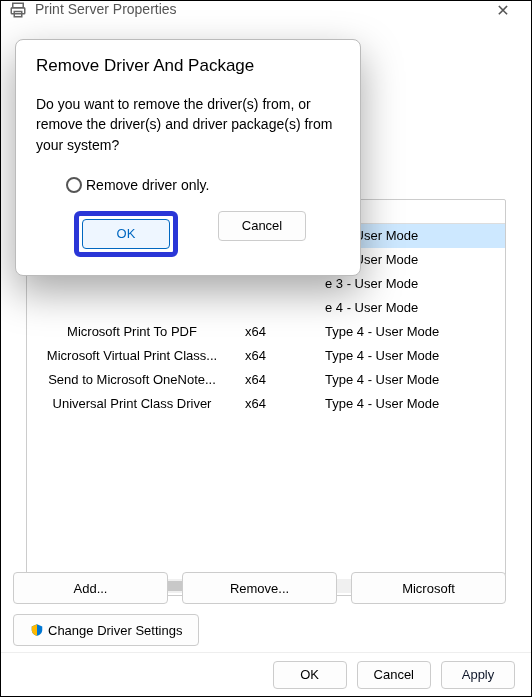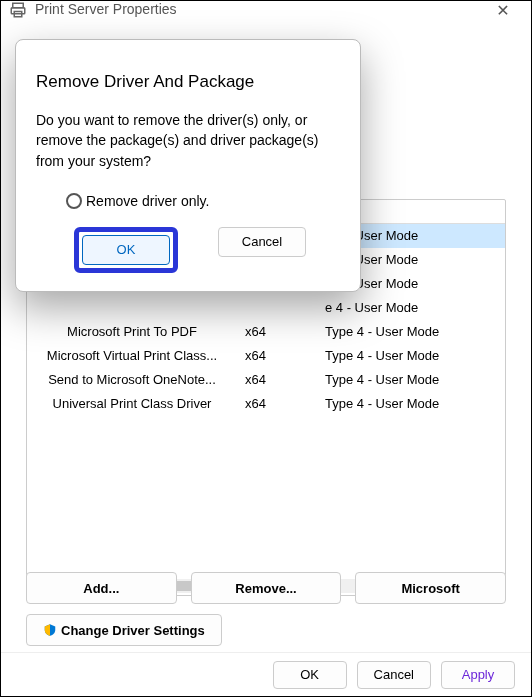--- a/index.html
+++ b/index.html
@@ -50,21 +50,21 @@
   .listview td.c1 { width:80px; }
   .scrollbar-x {
     position:absolute; left:2px; right:2px; bottom:2px; height:14px;
     background:#f0f0f0; border-radius:7px;
   }
   .scrollbar-x .thumb{
     position:absolute; left:2px; top:2px; bottom:2px; width:55%;
     background:#c8c8c8; border-radius:6px;
   }
   .lower-buttons {
-    position:absolute; left:25px; right:25px; bottom:50px;font-weight:bold;
+    position:absolute; left:12px; right:25px; bottom:50px;
   }
   .btn {
     display:inline-flex; align-items:center; justify-content:center;
     height:32px; min-width:100px;
     padding:0 16px;
     background:#fdfdfd;
     border:1px solid #ccc;
     border-radius:4px;
     font-size:13px;
   }
@@ -72,34 +72,34 @@
   .row3 { display:flex; gap:14px; }
   .row3 .btn { flex:1; }
   .change-row { margin-top:10px; }
   .shield-icon { margin-right:4px; display:inline-flex;}
   .bottom-bar {
     position:absolute; left:0; right:0; bottom:0; height:44px;
     display:flex; justify-content:flex-end; align-items:center; gap:10px;
     padding:0 16px;
     border-top:1px solid #eee;
   }
-  .bottom-bar .btn.disabled { color:#6d28d9; }
+  .bottom-bar .btn.disabled { color:#0f172a; }
   
   .modal {
     position:absolute;
     left:14px; top:38px;
     width:346px;
     background:#fff;
     border:1px solid #bbb;
     border-radius:8px;
     box-shadow:0 16px 40px rgba(0,0,0,.35);
     padding:16px 20px 18px;
   }
   .modal h1 {
-    font-size:17px; font-weight:400; margin:16px 0 18px;
+    font-size:17px; font-weight:400; margin:0 0 18px;
   }
   .modal .msg { font-size:14px; line-height:1.45; margin-bottom:18px;}
   .radio {
     display:flex; align-items:center; gap:4px;
     padding:4px 6px; font-size:14px;
   }
   .radio .circle {
     width:16px; height:16px; border:2px solid #555; border-radius:50%;
     display:inline-flex; align-items:center; justify-content:center;
     flex:none;
@@ -212,21 +212,21 @@
 </div>
 
 <div class="bottom-bar">
   <div class="btn small">OK</div>
   <div class="btn small">Cancel</div>
   <div class="btn small disabled">Apply</div>
 </div>
 
 <div class="modal">
   <h1>Remove Driver And Package</h1>
-  <div class="msg">Do you want to remove the driver(s) only, or remove the package(s) and driver package(s) from your system?</div>
+  <div class="msg">Do you want to remove the driver(s) from, or remove the driver(s) and driver package(s) from your system?</div>
 
   <div class="radio" style="margin-left:24px;">
     <span class="circle"></span>
     <span>Remove driver only.</span>
   </div>
 
 
   <div class="modal-btns">
     <span class="ok-highlight">
       <div class="btn">OK</div>

